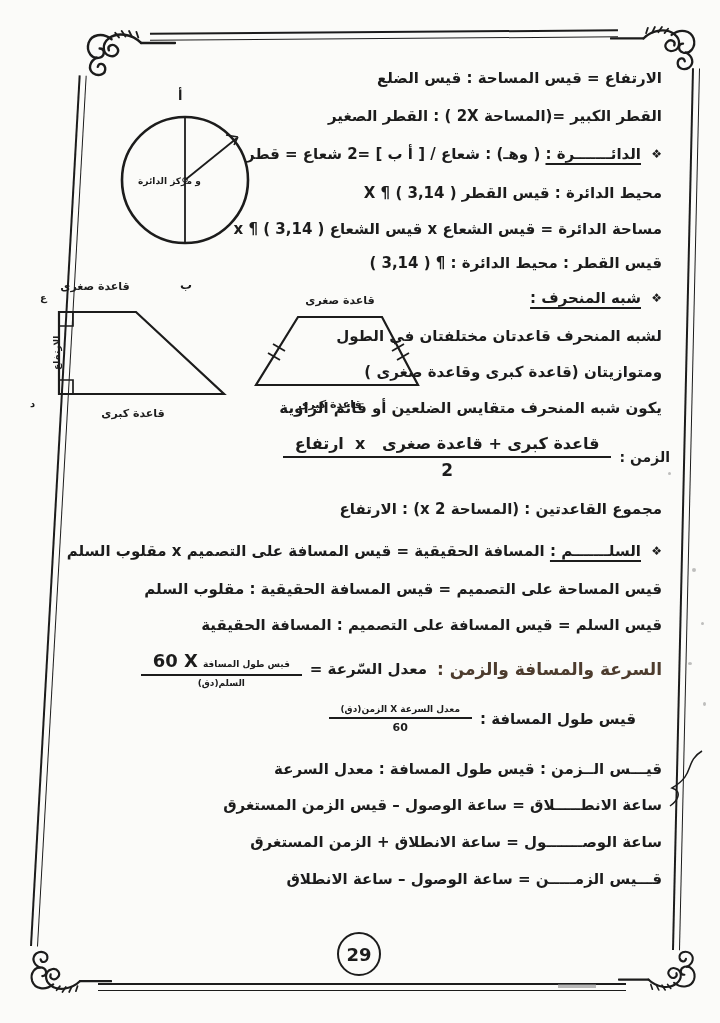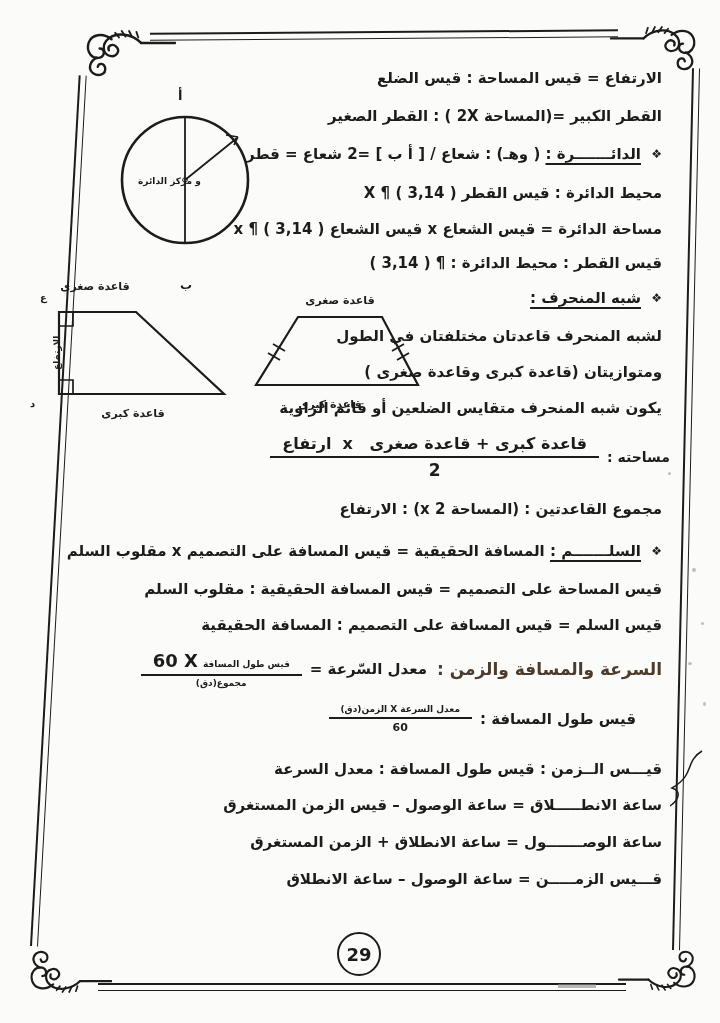--- a/index.html
+++ b/index.html
@@ -130,21 +130,21 @@
   <svg class="diagram" style="left:246px;top:303px" width="182" height="92" viewBox="0 0 182 92">
     <polygon points="52,14 136,14 172,82 10,82" stroke-width="2.2"></polygon>
     <path d="M27,41 L39,48 M22,50 L34,57" stroke-width="1.8"></path>
     <path d="M146,48 L158,41 M151,57 L163,50" stroke-width="1.8"></path>
   </svg>
   <span class="dlabel small" style="left:300px;top:294px;width:80px;text-align:center">قاعدة صغرى</span>
   <span class="dlabel small" style="left:290px;top:398px;width:80px;text-align:center">قاعدة كبرى</span>
 
   
   <div class="formula-row" style="top:434px;right:50px">
-    <span style="font-size:14px;font-weight:700">مساحته :</span>
+    <span style="font-size:14px;font-weight:700">الزمن :</span>
     <span class="frac">
       <span class="num" style="font-size:16px;font-weight:700">
           <span>قاعدة كبرى + قاعدة صغرى&nbsp;&nbsp;&nbsp;x&nbsp;&nbsp;ارتفاع</span>
         </span>
       <span class="den" style="font-size:17px;font-weight:700">2</span>
     </span>
   </div>
   <div class="t-line" style="top:500px">مجموع القاعدتين : (المساحة x 2) : الارتفاع</div>
 
   
@@ -158,21 +158,21 @@
 
   
   <div class="formula-row" style="top:650px;right:58px">
     <span class="accent" style="font-size:17px;font-weight:700">السرعة والمسافة والزمن :</span>
     <span style="font-size:15px;font-weight:700;margin-right:10px">معدل السّرعة =</span>
     <span class="frac">
       <span class="num">
         <span class="tiny">قيس طول المسافة</span>
         <span dir="ltr" style="font-size:18px;font-weight:700">60 X</span>
       </span>
-      <span class="den tiny">مجموع(دق)</span>
+      <span class="den tiny">السلم(دق)</span>
     </span>
   </div>
 
   <div class="formula-row" style="top:704px;right:84px">
     <span style="font-size:15px;font-weight:700">قيس طول المسافة :</span>
     <span class="frac">
       <span class="num">
           <span class="tiny">معدل السرعة X الزمن(دق)</span>
         </span>
       <span class="den" style="font-size:11px;font-weight:700">60</span>

